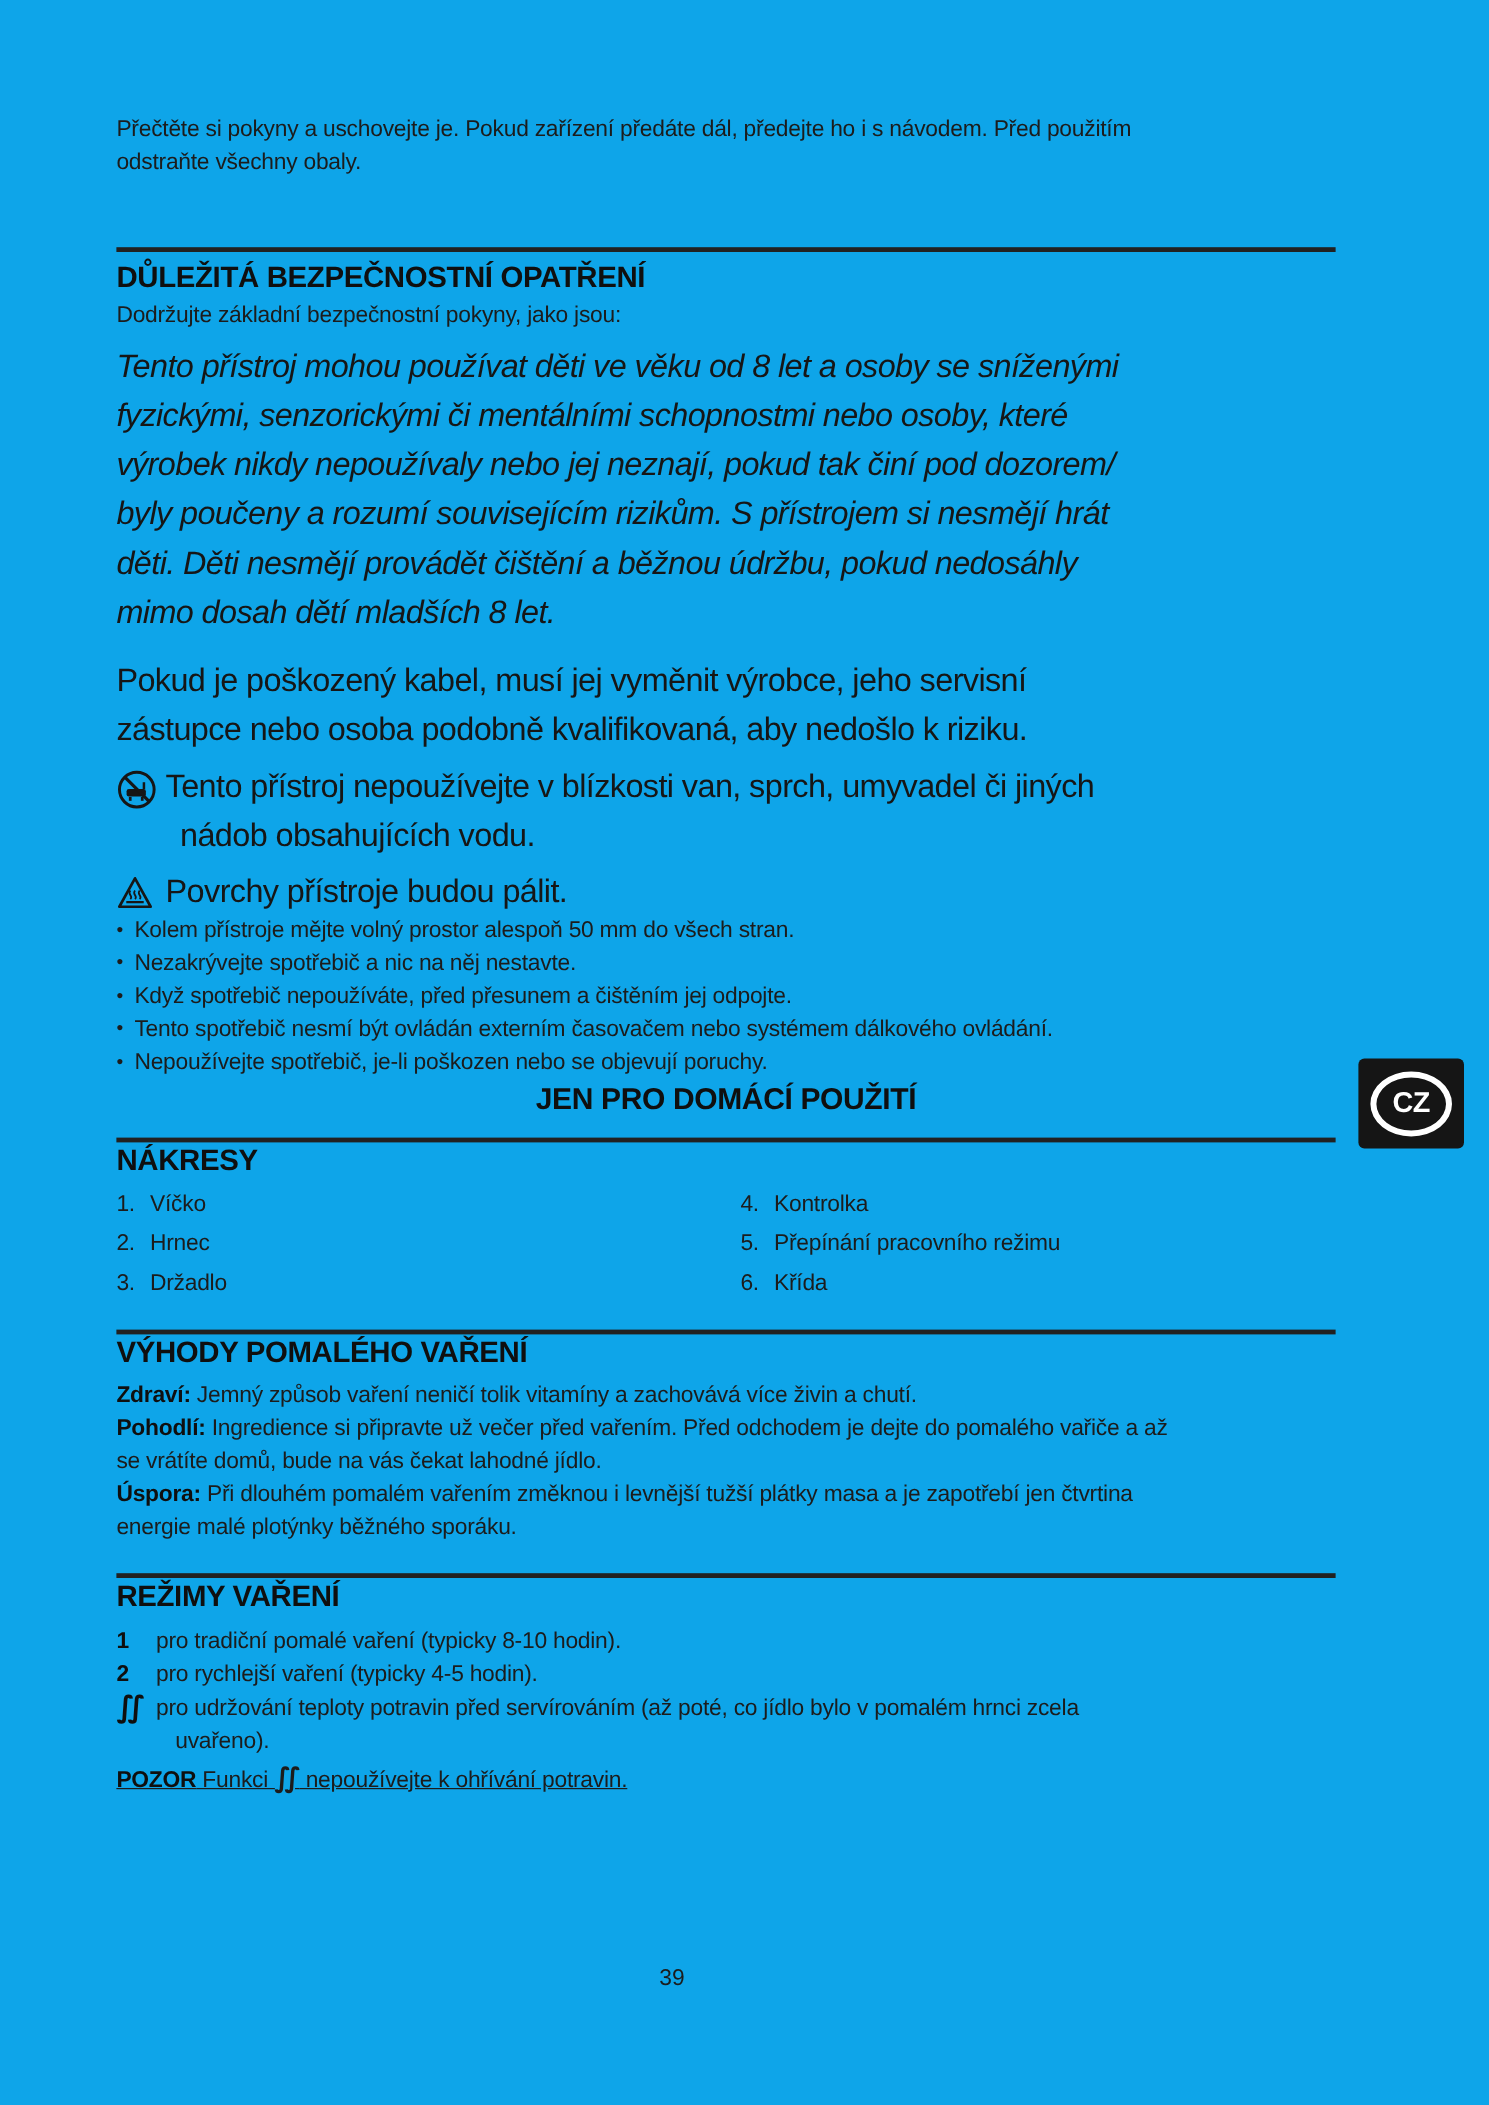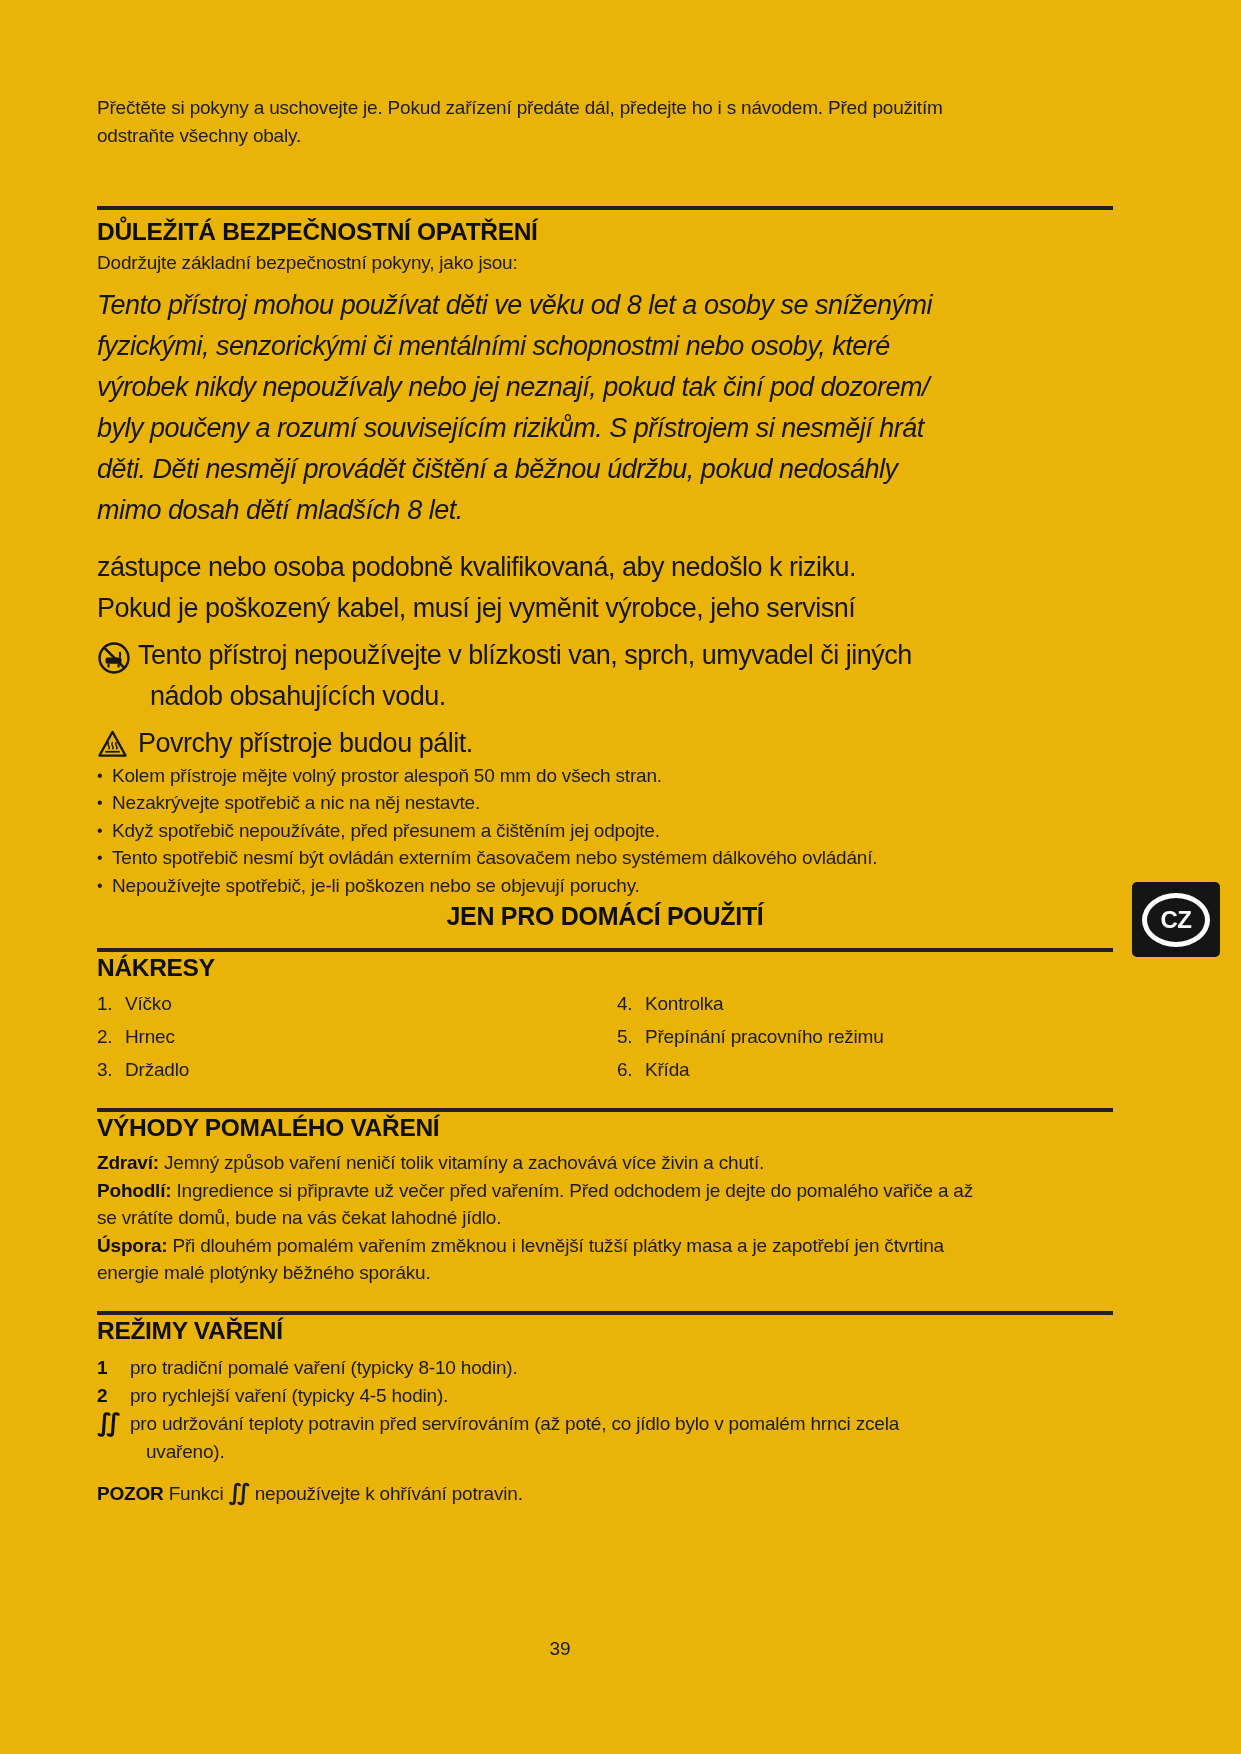--- a/index.html
+++ b/index.html
@@ -1,17 +1,17 @@
 <!DOCTYPE html>
 <html><head>
 <meta charset="utf-8">
 <style>
   html,body{margin:0;padding:0;background:#ffffff;}
   #page{
-    position:relative;width:1241px;height:1754px;background:#eab308;overflow:hidden;
+    position:relative;width:1241px;height:1754px;background:#0ea5e9;overflow:hidden;
     font-family:"Liberation Sans","DejaVu Sans",sans-serif;color:#1c1c1c;
   }
   .content{position:relative;padding:94px 0 0 97px;width:1048px;}
   .nowrap{white-space:nowrap;}
   .small{font-size:19px;line-height:27.5px;letter-spacing:-0.2px;}
   .big{font-size:27px;line-height:41px;letter-spacing:-0.5px;color:#161616;}
   .rule{height:4px;background:#212121;width:1016px;border:0;margin:0;}
   .sec-title{font-size:24.5px;font-weight:bold;letter-spacing:-0.3px;color:#0f0f0f;line-height:31px;}
   .rule1{margin-top:57px;}
   .h-safety{margin-top:6px;}
@@ -31,21 +31,21 @@
   .ditem .num{width:28px;flex:0 0 28px;}
   .rule3{margin-top:22px;}
   .benefits{margin-top:6px;}
   .benefits b{color:#0f0f0f;}
   .rule4{margin-top:24px;}
   .modes{margin-top:8px;line-height:28px;}
   .mode{display:flex;}
   .mode .marker{width:33px;flex:0 0 33px;font-weight:bold;color:#0f0f0f;}
   .mode .marker.wave{font-family:"DejaVu Sans",sans-serif;font-size:25px;line-height:26px;}
   .mode-line2{padding-left:16px;}
-  .caution{margin-top:12px;}
+  .caution{margin-top:2px;text-decoration:underline;}
   .caution b{color:#0f0f0f;}
   .wave-inline{font-family:"DejaVu Sans",sans-serif;font-size:23px;font-weight:bold;}
   div:empty{display:none;}
   
   .badge{position:absolute;left:1132px;top:882px;width:88px;height:75px;background:#151515;border-radius:5px;
          display:flex;align-items:center;justify-content:center;}
   .badge-ring{width:58px;height:44px;border:5px solid #ffffff;border-radius:50%;display:flex;align-items:center;justify-content:center;}
   .badge-label{color:#ffffff;font-weight:bold;font-size:24px;letter-spacing:-0.5px;}
   .page-number{position:absolute;left:0;top:1638px;width:1120px;text-align:center;font-size:19px;color:#1c1c1c;}
   svg{display:block;}
@@ -70,22 +70,22 @@
       <div class="big para-a">
         <div class="nowrap">Tento přístroj mohou používat děti ve věku od 8 let a osoby se sníženými</div>
         <div class="nowrap">fyzickými, senzorickými či mentálními schopnostmi nebo osoby, které</div>
         <div class="nowrap">výrobek nikdy nepoužívaly nebo jej neznají, pokud tak činí pod dozorem/</div>
         <div class="nowrap">byly poučeny a rozumí souvisejícím rizikům. S přístrojem si nesmějí hrát</div>
         <div class="nowrap">děti. Děti nesmějí provádět čištění a běžnou údržbu, pokud nedosáhly</div>
         <div class="nowrap">mimo dosah dětí mladších 8 let.</div>
       </div>
 
       <div class="big para-b">
+        <div class="nowrap">Pokud je poškozený kabel, musí jej vyměnit výrobce, jeho servisní</div>
         <div class="nowrap">zástupce nebo osoba podobně kvalifikovaná, aby nedošlo k riziku.</div>
-        <div class="nowrap">Pokud je poškozený kabel, musí jej vyměnit výrobce, jeho servisní</div>
       </div>
 
       <div class="big warnrow">
         <div class="icon-cell">
           <svg width="34" height="34" viewBox="0 0 36 36">
             <circle cx="18" cy="18" r="15.3" fill="none" stroke="#161616" stroke-width="2.6"></circle>
             <rect x="9" y="17.5" width="17" height="6.5" rx="2" fill="#161616"></rect>
             <rect x="11" y="24.5" width="2.4" height="3.4" fill="#161616"></rect>
             <rect x="21.6" y="24.5" width="2.4" height="3.4" fill="#161616"></rect>
             <rect x="23.2" y="11.5" width="2.2" height="6" fill="#161616"></rect>

